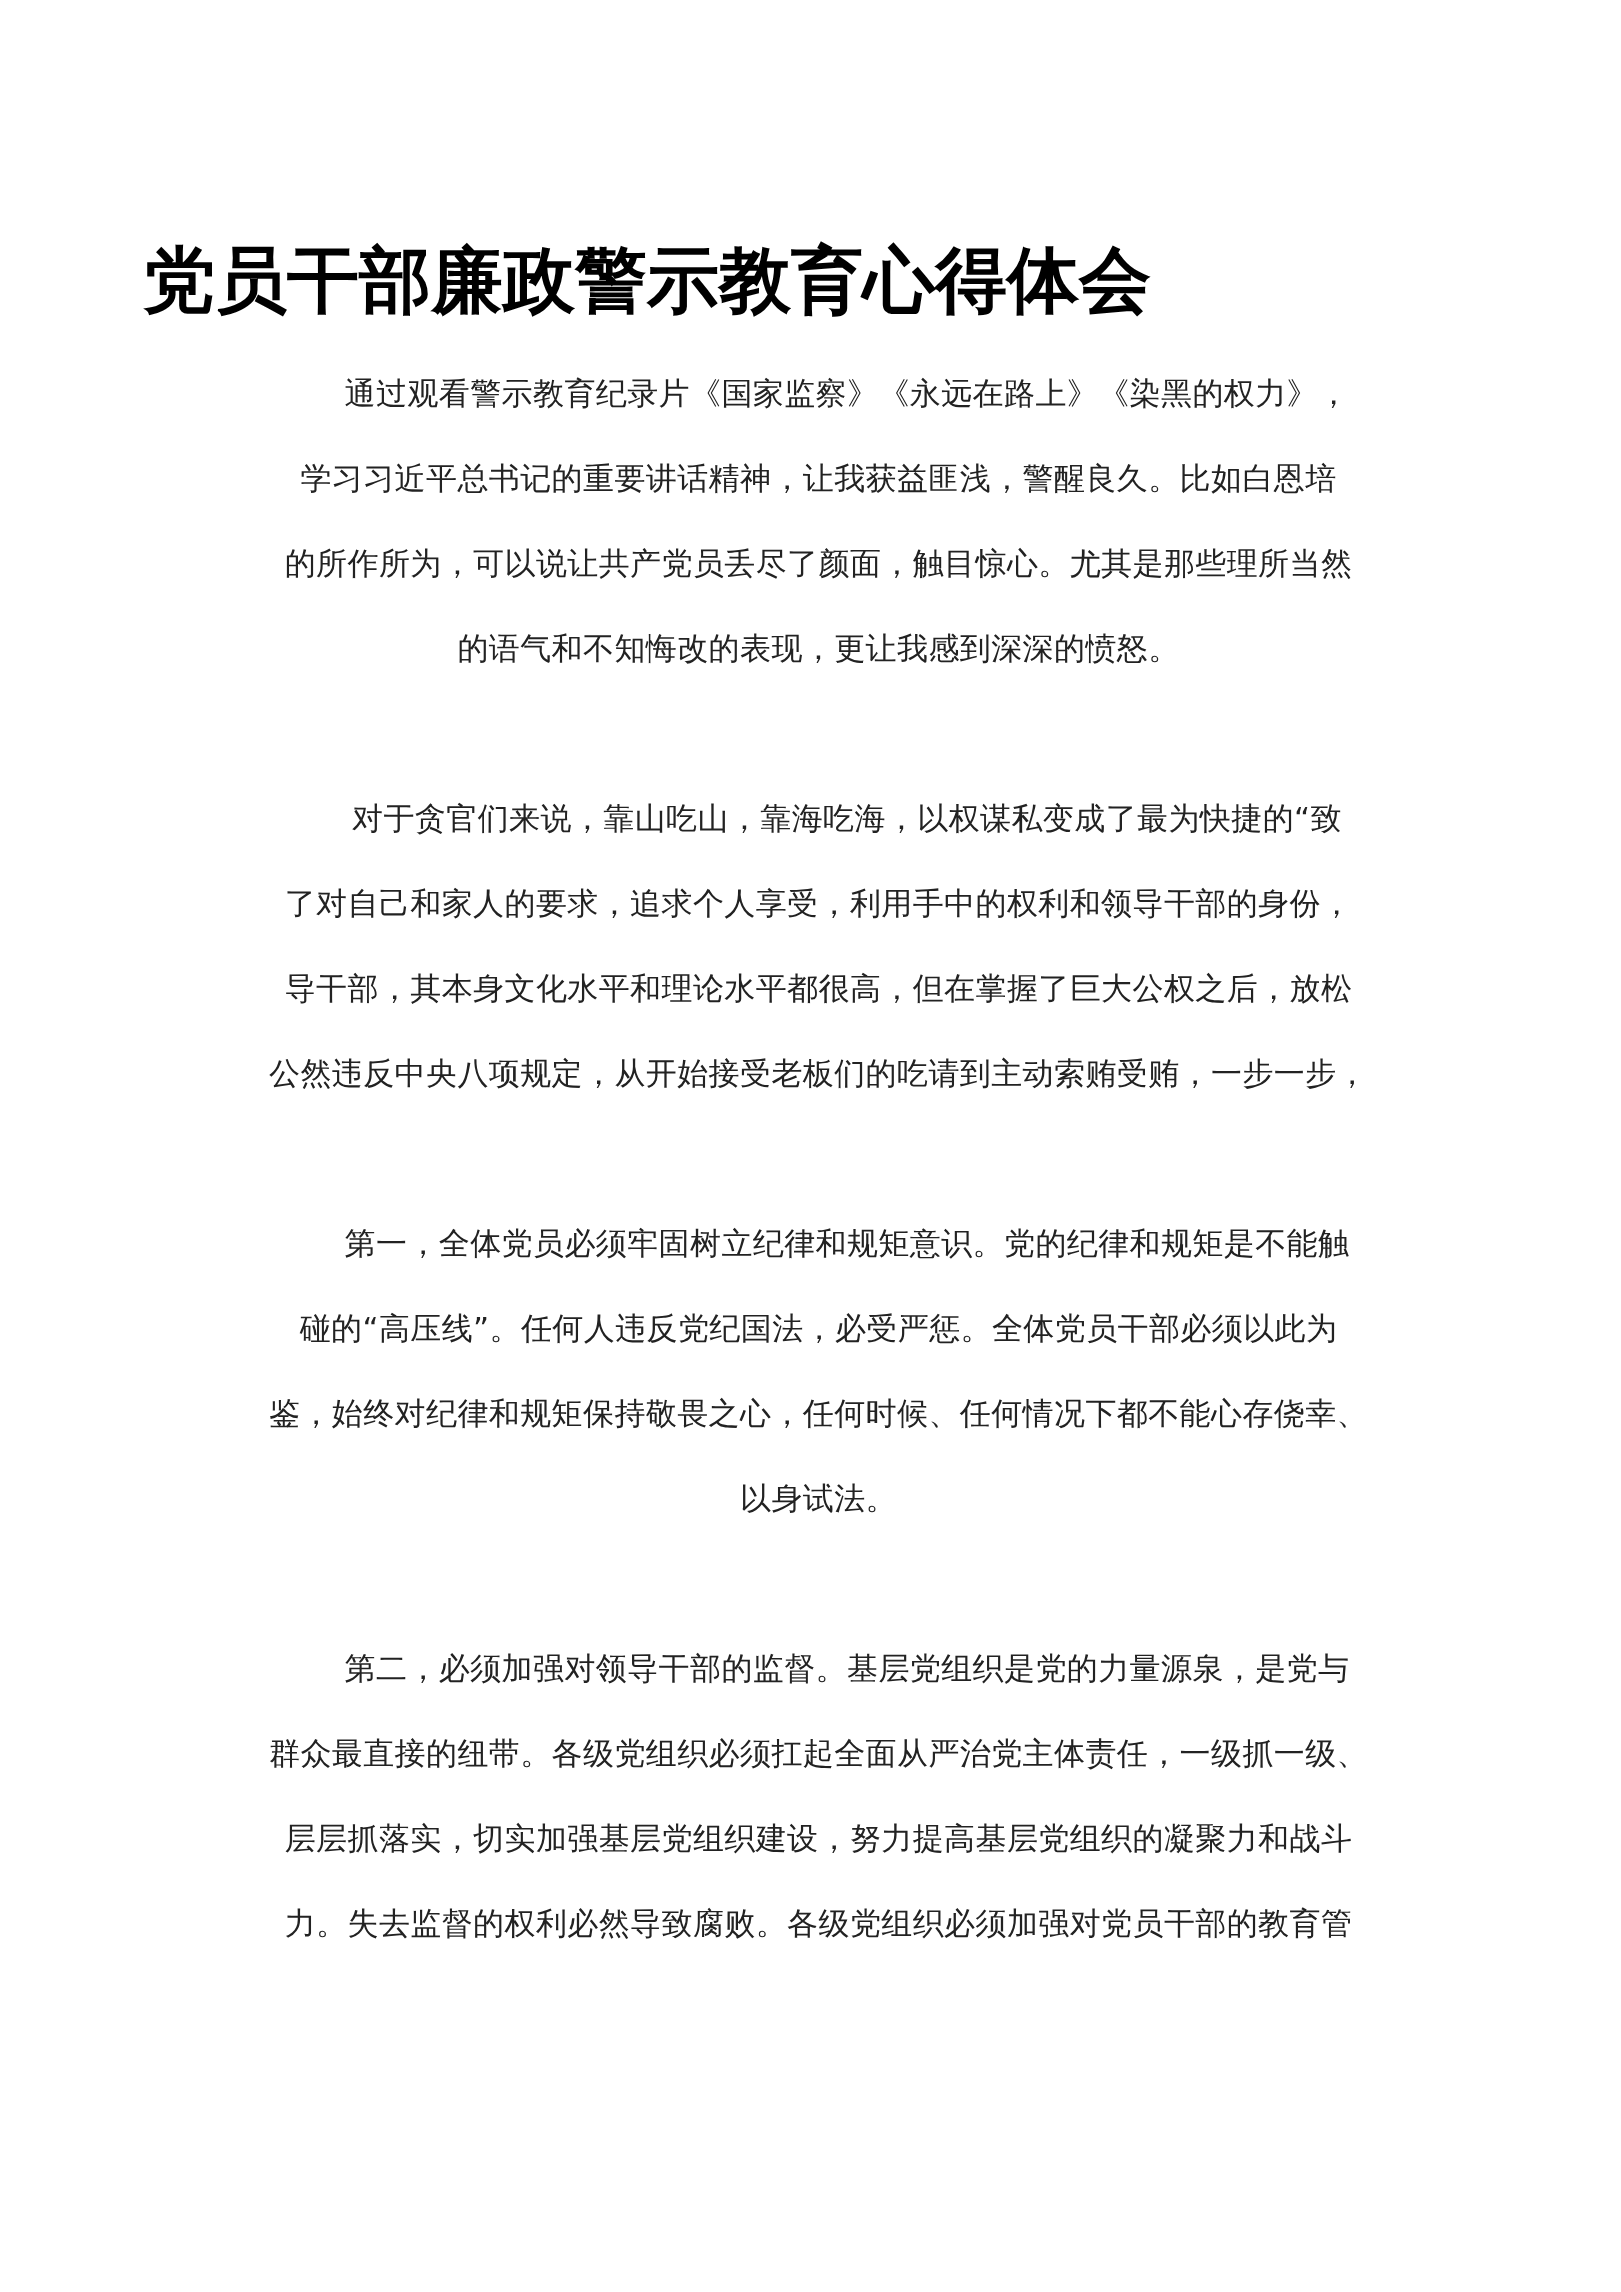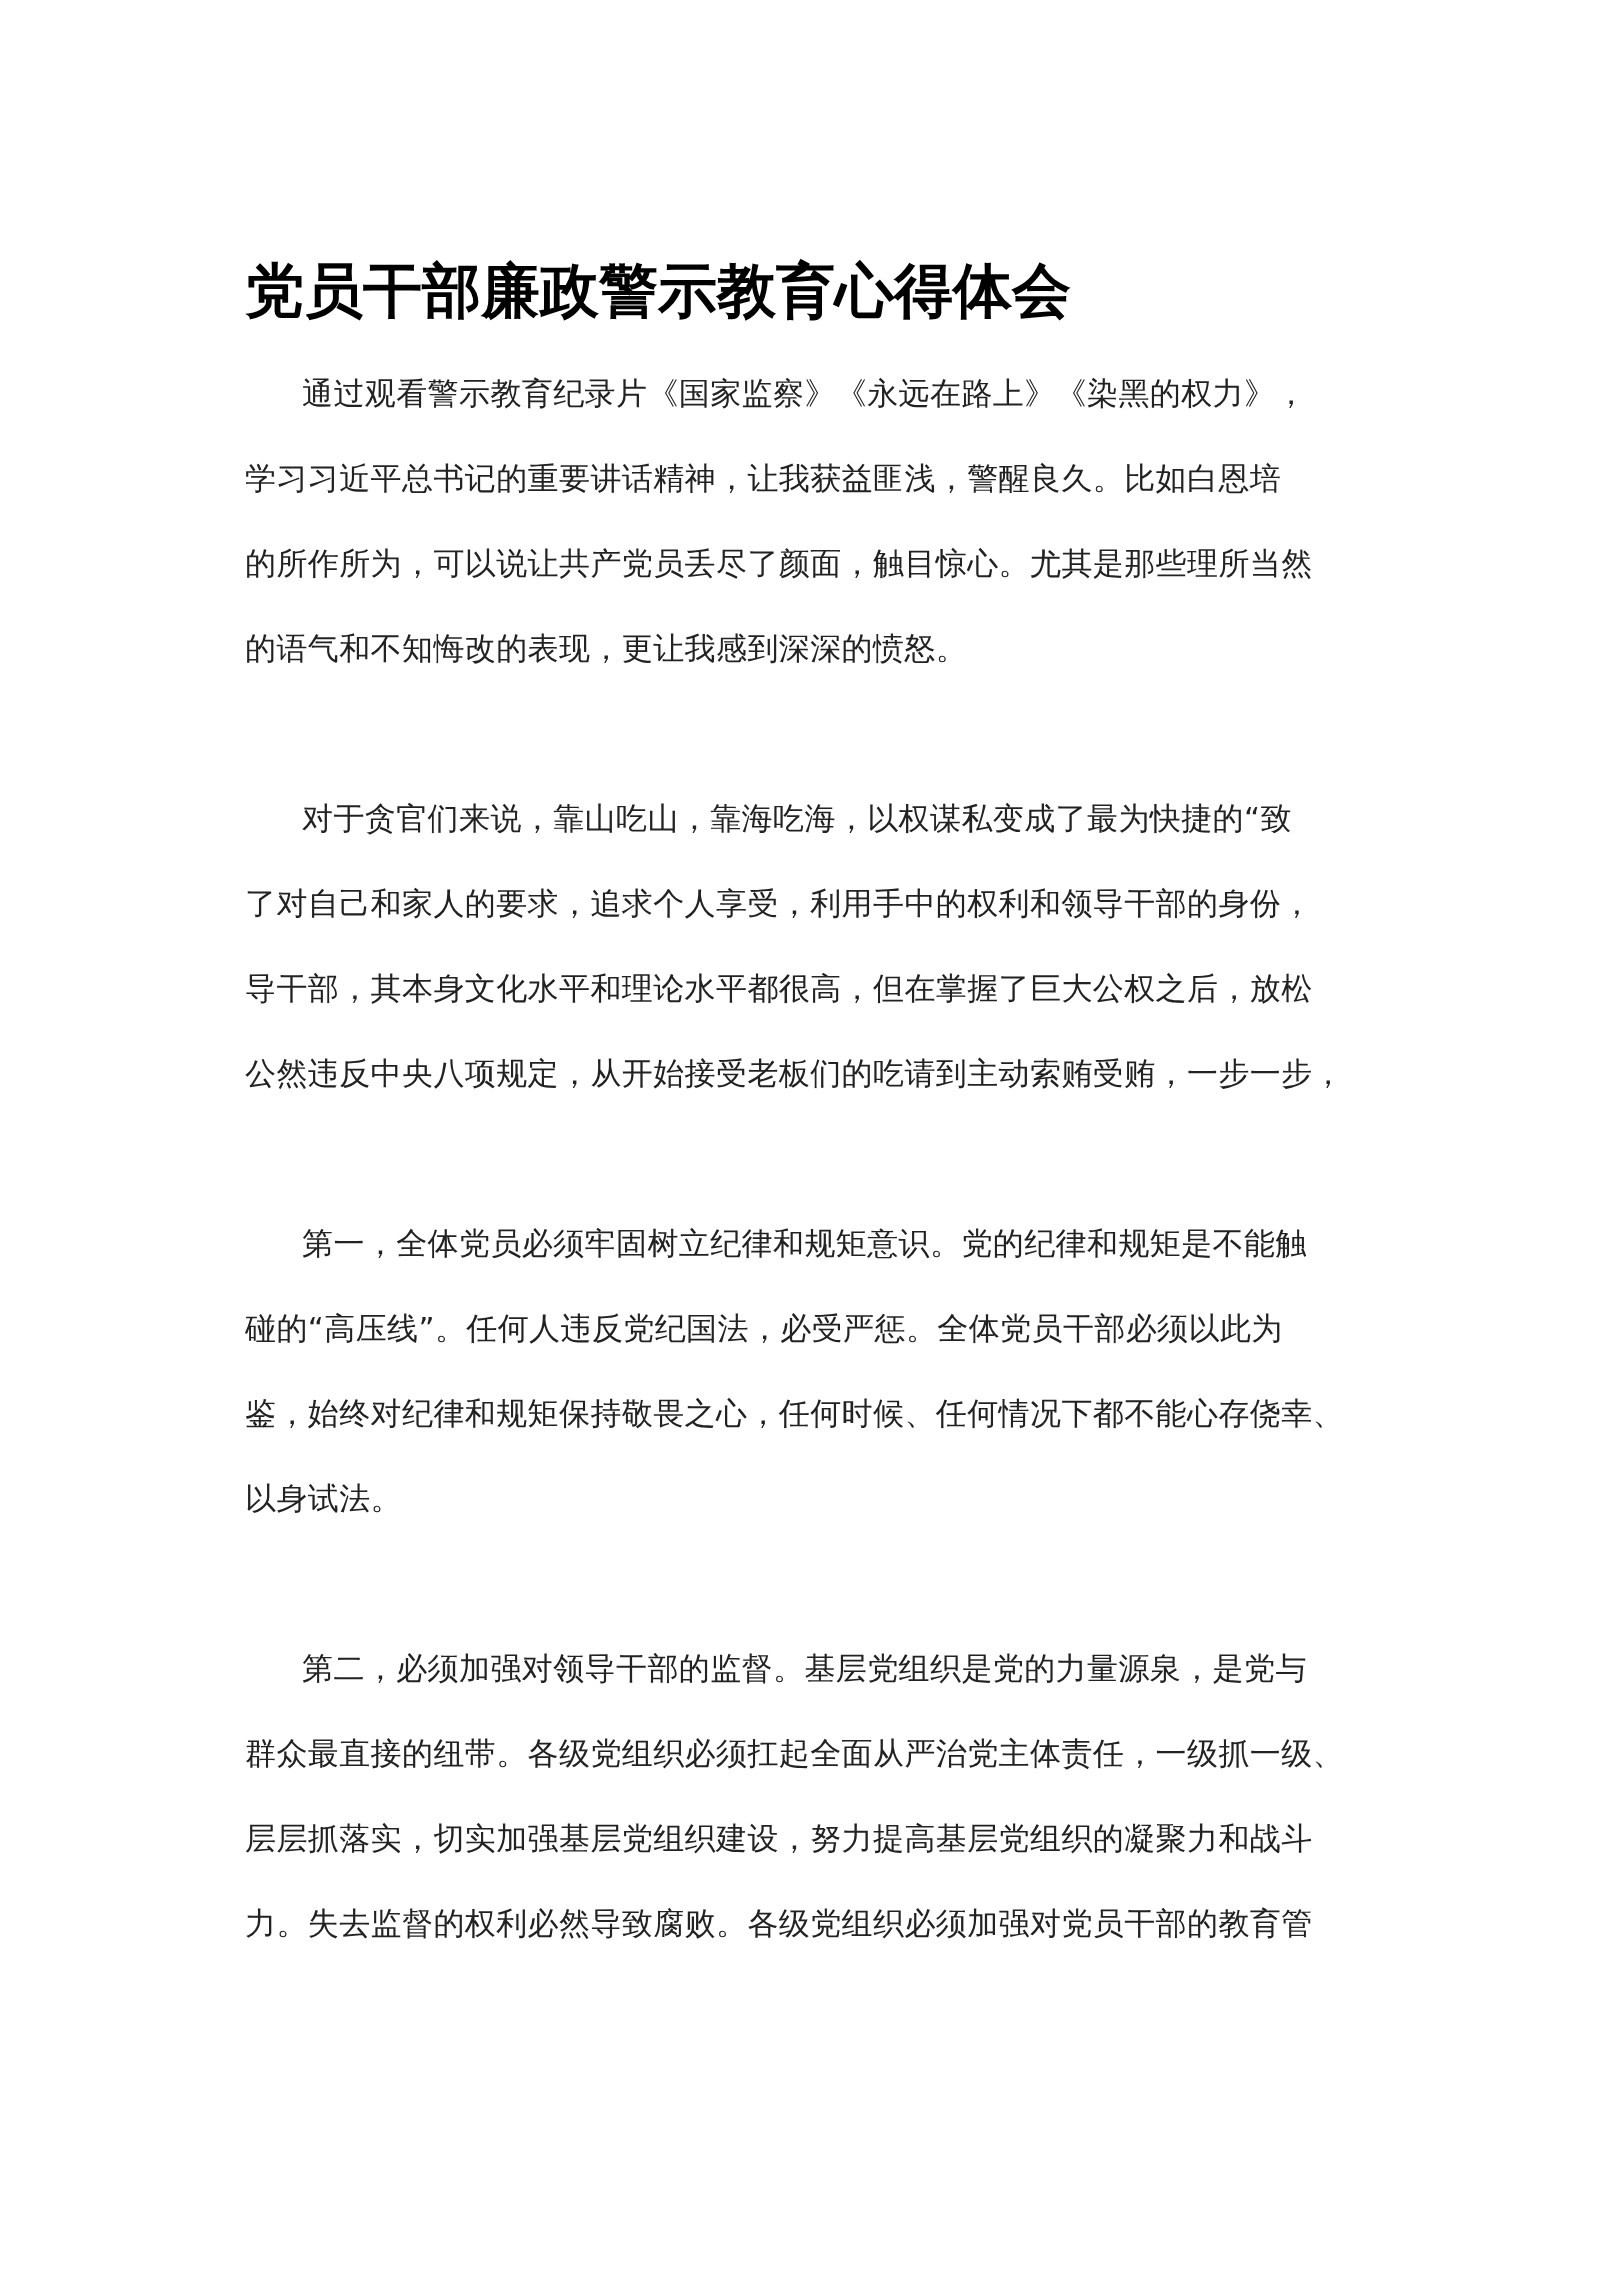--- a/index.html
+++ b/index.html
@@ -21,35 +21,36 @@
       width: 1621px;
       height: 2293px;
       background: #ffffff;
     }
     .title {
       position: absolute;
       top: 240px;
       left: 0;
       width: 1292px;
       text-align: center;
-      font-size: 59px;
+      font-size: 72px;
       font-weight: bold;
       color: #000000;
       letter-spacing: 0px;
       line-height: 78px;
-      margin: 12px;
+      margin: 1px;
     }
     .body-text {
       position: absolute;
       left: 245px;
       top: 351px;
       width: 1147px;
     }
     .paragraph {
       margin: 0 0 85px 0;
+      text-align: center;
     }
     .line {
       display: block;
       font-size: 31px;
       line-height: 85px;
       height: 85px;
       white-space: nowrap;
       letter-spacing: 0.4px;
       color: #222222;
     }

